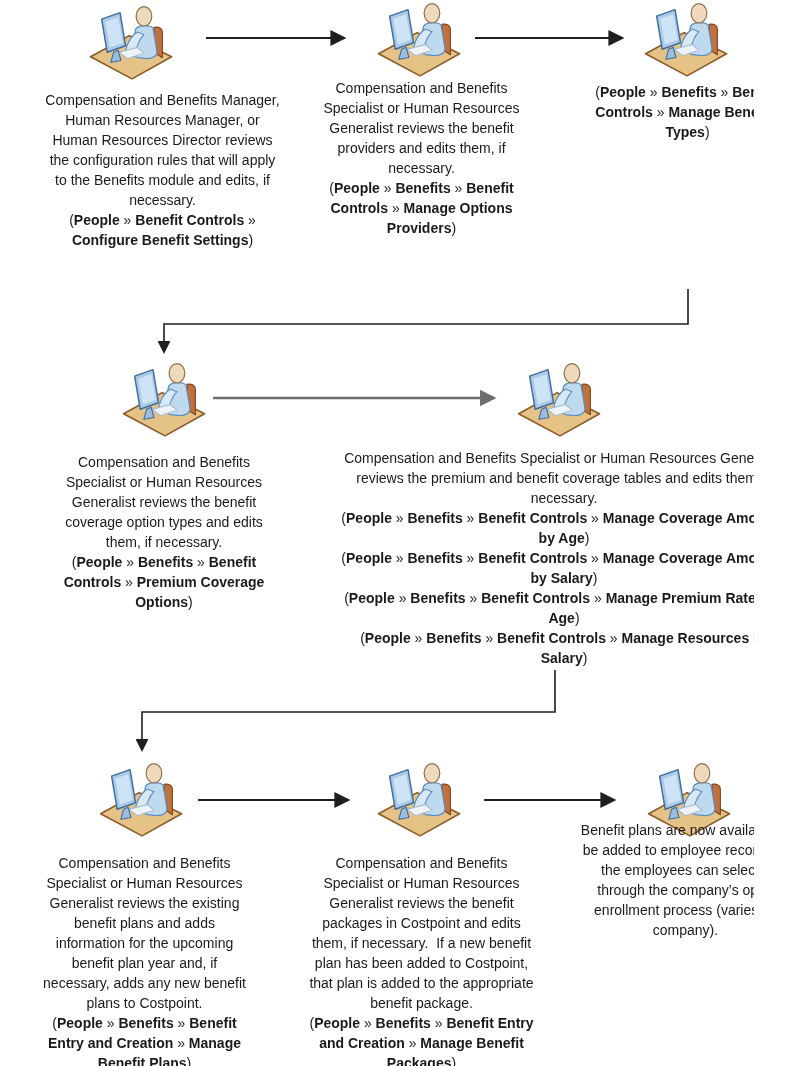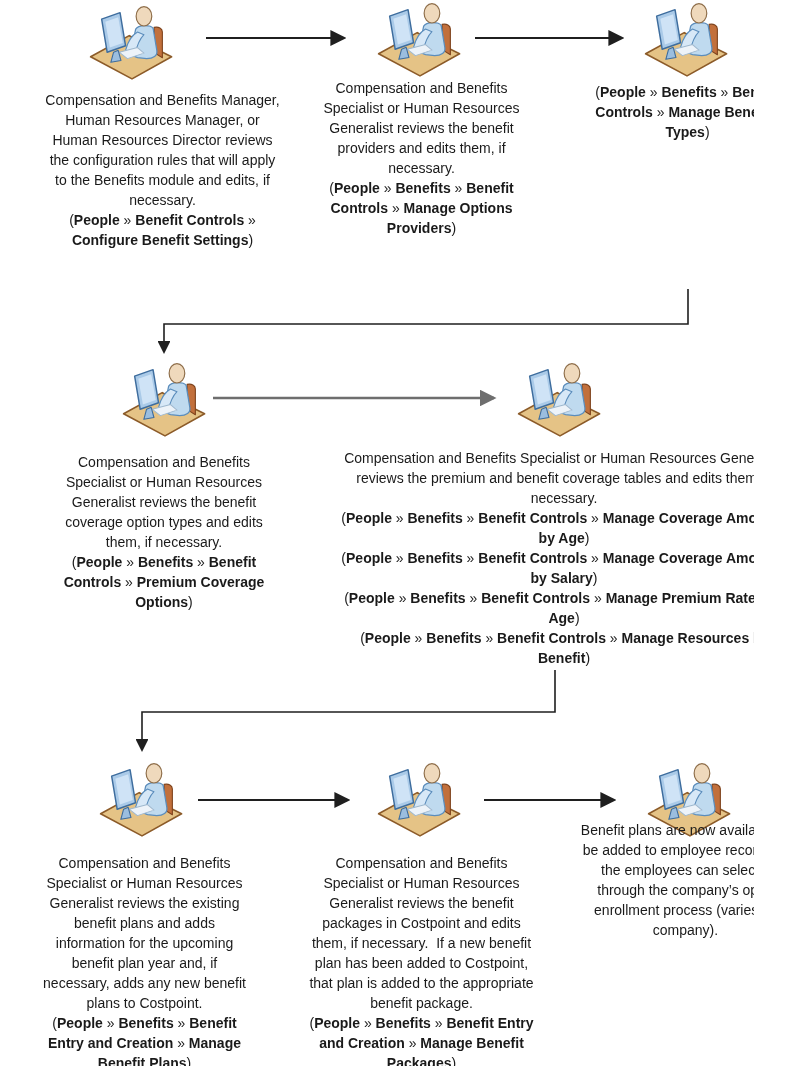--- a/index.html
+++ b/index.html
@@ -111,21 +111,21 @@
         <use href="#sym-person" xlink:href="#sym-person"></use>
       </svg>
     </div>
 
   <div class="step-text" style="left:15px;top:452px;width:235px"><span>Compensation and Benefits Specialist or Human Resources Generalist reviews the benefit coverage option types and edits them, if necessary.
 </span><span>(</span><span class="b">People</span><span> » </span><span class="b">Benefits</span><span> » </span><span class="b">Benefit Controls</span><span> » </span><span class="b">Premium Coverage Options</span><span>)</span></div>
   <div class="step-text" style="left:305px;top:448px;width:455px"><span>Compensation and Benefits Specialist or Human Resources Generalist reviews the premium and benefit coverage tables and edits them, if necessary.
 </span><span>(</span><span class="b">People</span><span> » </span><span class="b">Benefits</span><span> » </span><span class="b">Benefit Controls</span><span> » </span><span class="b">Manage Coverage Amounts by Age</span><span>)
 </span><span>(</span><span class="b">People</span><span> » </span><span class="b">Benefits</span><span> » </span><span class="b">Benefit Controls</span><span> » </span><span class="b">Manage Coverage Amounts by Salary</span><span>)
 </span><span>(</span><span class="b">People</span><span> » </span><span class="b">Benefits</span><span> » </span><span class="b">Benefit Controls</span><span> » </span><span class="b">Manage Premium Rates by Age</span><span>)
-</span><span>(</span><span class="b">People</span><span> » </span><span class="b">Benefits</span><span> » </span><span class="b">Benefit Controls</span><span> » </span><span class="b">Manage Resources</span><span> by </span><span class="b">Benefit</span><span>)</span></div>
+</span><span>(</span><span class="b">People</span><span> » </span><span class="b">Benefits</span><span> » </span><span class="b">Benefit Controls</span><span> » </span><span class="b">Manage Resources</span><span> by </span><span class="b">Salary</span><span>)</span></div>
 
   <div class="icon-wrap" style="left:64px;top:761px">
       <svg viewBox="0 0 100 84">
         <use href="#sym-person" xlink:href="#sym-person"></use>
       </svg>
     </div>
   <div class="icon-wrap" style="left:342px;top:761px">
       <svg viewBox="0 0 100 84">
         <use href="#sym-person" xlink:href="#sym-person"></use>
       </svg>

